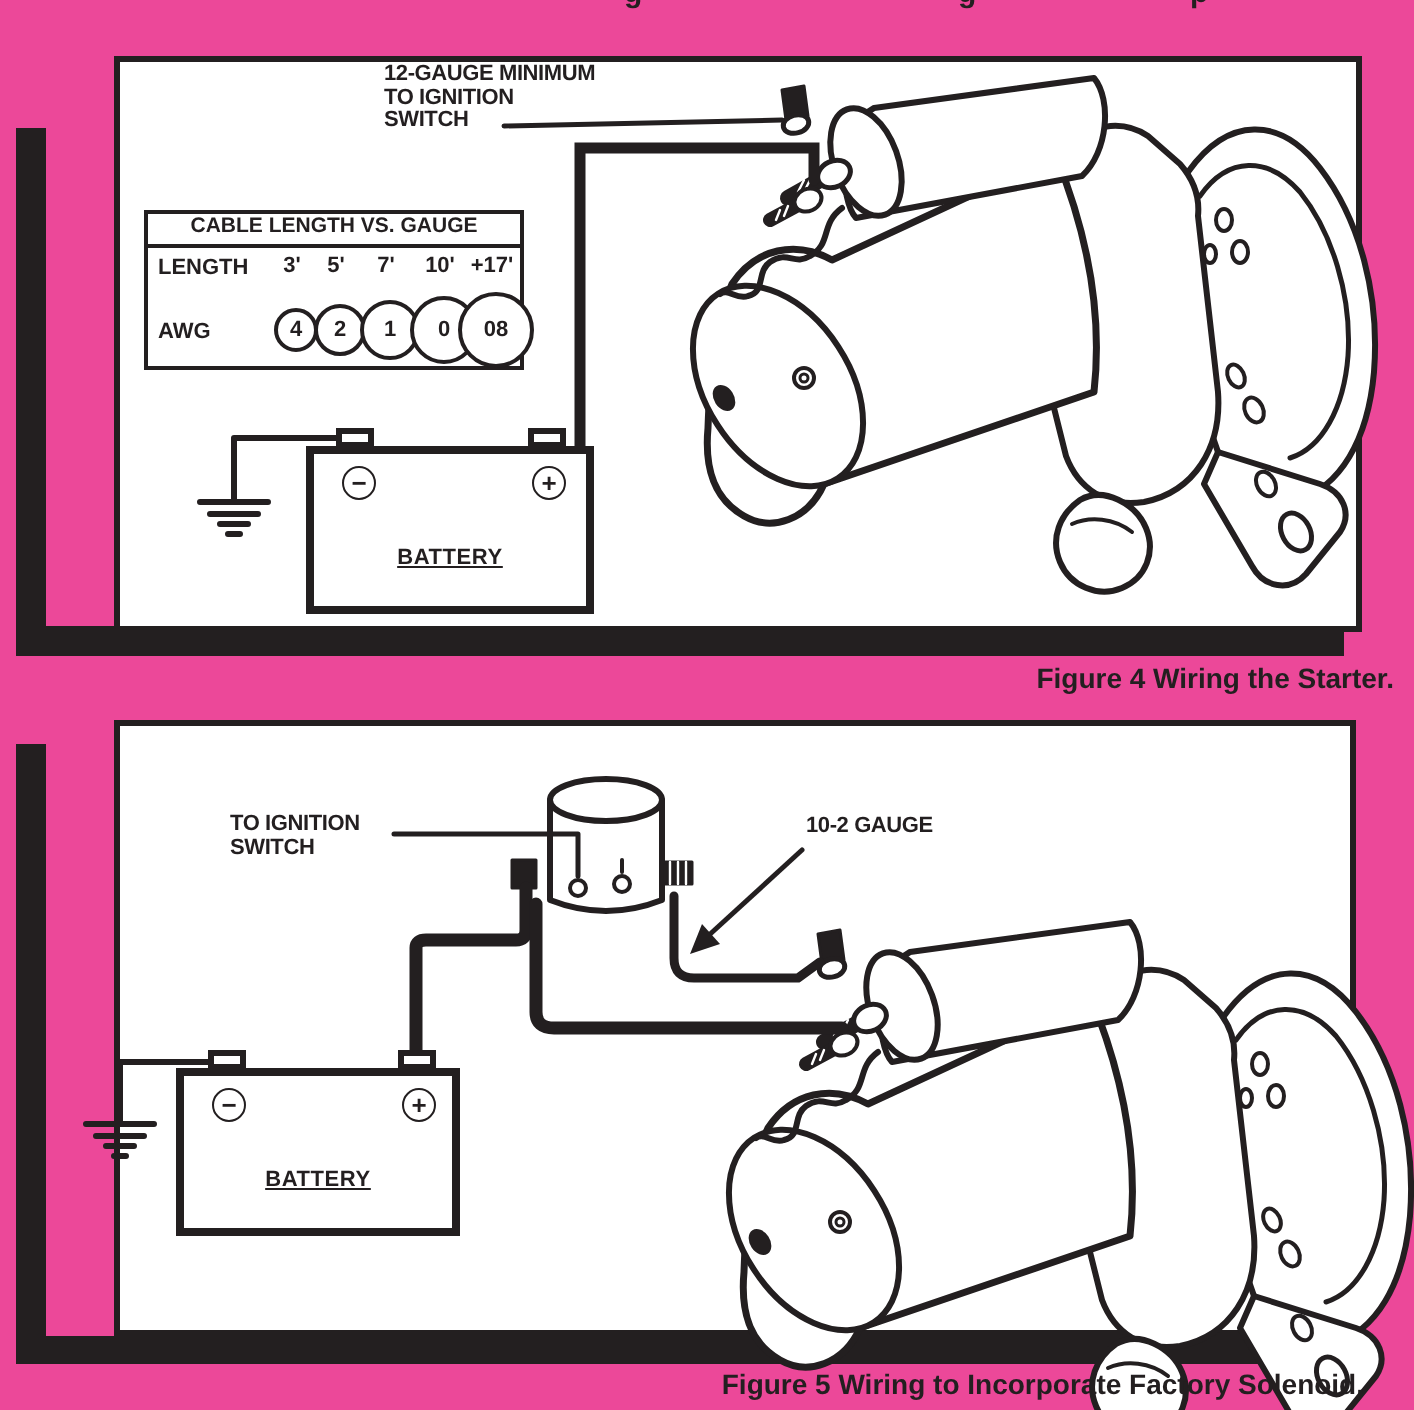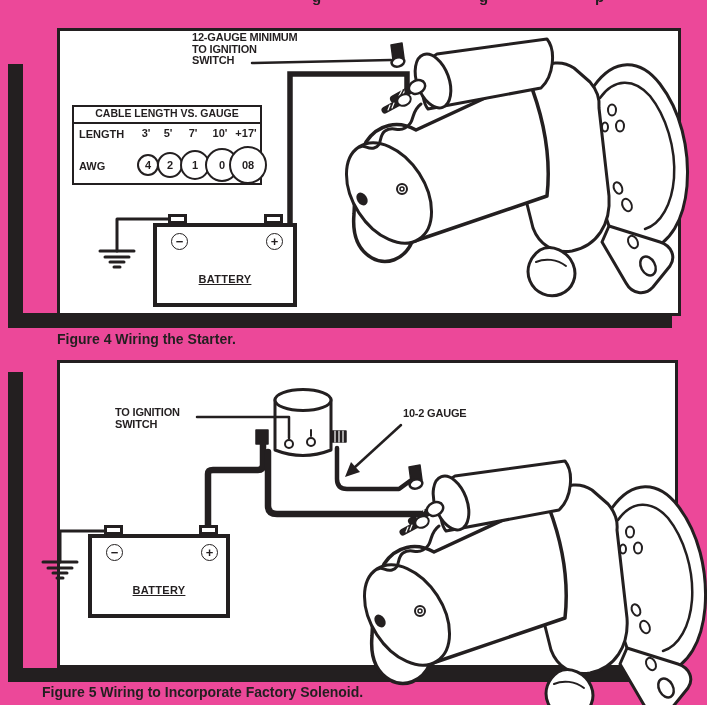--- a/index.html
+++ b/index.html
@@ -14,23 +14,23 @@
   #panel5{left:57px;top:360px;width:621px;height:308px;}
   .shadow{position:absolute;background:#231f20;}
   #sh4l{left:8px;top:64px;width:15px;height:264px;}
   #sh4b{left:8px;top:313px;width:664px;height:15px;}
   #sh5l{left:8px;top:372px;width:15px;height:310px;}
   #sh5b{left:8px;top:668px;width:662px;height:14px;}
   
   #art{position:absolute;left:0;top:0;width:707px;height:705px;pointer-events:none;}
   
   .lbl{position:absolute;font:bold 11px/11.5px "Liberation Sans",sans-serif;color:#231f20;letter-spacing:-0.2px;}
-  .caption{position:absolute;font:bold 14px "Liberation Sans",sans-serif;color:#231f20;text-align:left;}
+  .caption{position:absolute;font:bold 14px "Liberation Sans",sans-serif;color:#231f20;text-align:right;}
   #cap4{left:57px;top:331px;width:640px;}
-  #cap5{left:42px;top:684px;width:624px;}
+  #cap5{left:58px;top:684px;width:624px;}
   #ign4{left:192px;top:32px;}
   #sol5lbl{left:183px;top:364px;width:240px;text-align:center;}
   #ign5{left:115px;top:407px;}
   #gauge5{left:403px;top:408px;}
   
   #gtable{position:absolute;left:72px;top:105px;width:190px;height:80px;box-sizing:border-box;
           border:2px solid #231f20;background:#fff;}
   #gtable .ttl{height:15px;line-height:15px;text-align:center;border-bottom:2px solid #231f20;
           font:bold 10.5px "Liberation Sans",sans-serif;}
   #gtable .rowlbl{position:absolute;font:bold 11px "Liberation Sans",sans-serif;}

